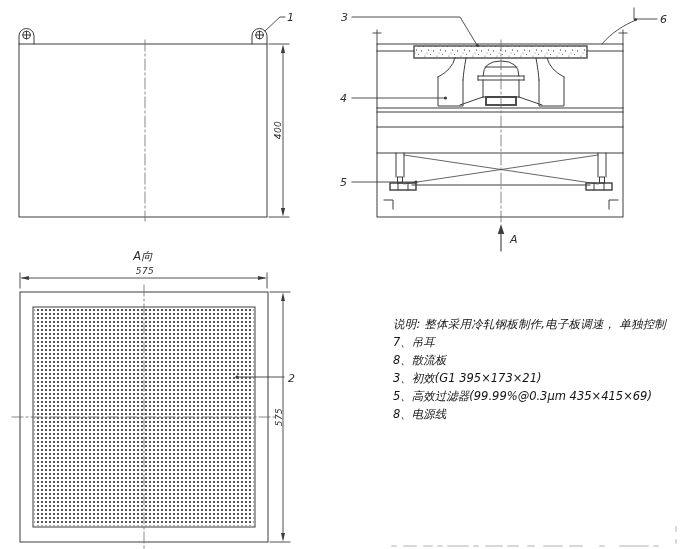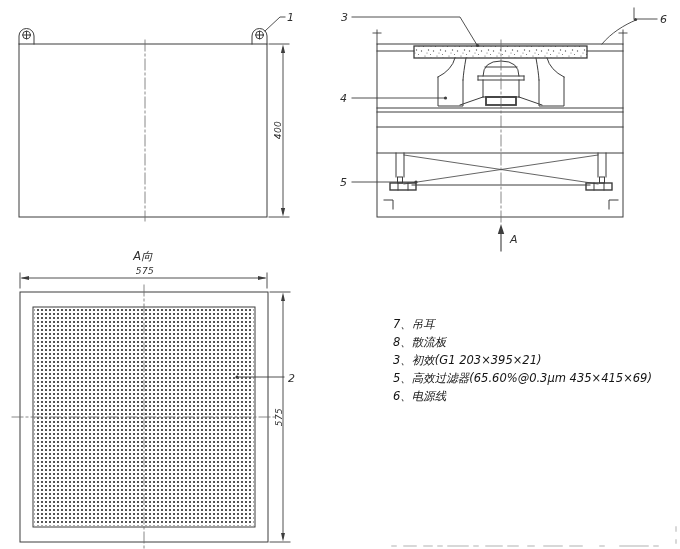--- a/index.html
+++ b/index.html
@@ -194,20 +194,21 @@
 
   <g stroke="#cccccc" stroke-width="1.5">
     <path d="M392,546 H396 M404,546 H416 M424,546 H432 M438,546 H442 M448,546 H468 M474,546 H478
              M486,546 H502 M508,546 H518 M528,546 H534 M544,546 H562 M570,546 H582 M600,546 H604
              M620,546 H648 M654,546 H658"></path>
     <path d="M676,527 V531 M676,540 V543"></path>
   </g>
 </svg>
 
 <div id="notes">
+  <div class="note-line heading">说明: 整体采用冷轧钢板制作,电子板调速， 单独控制</div>
   <div class="note-line">7、吊耳</div>
   <div class="note-line">8、散流板</div>
-  <div class="note-line">3、初效(G1  203×395×21)</div>
-  <div class="note-line">5、高效过滤器(65.60%@0.3μm  435×415×69)</div>
-  <div class="note-line">6、电源线</div>
+  <div class="note-line">3、初效(G1  395×173×21)</div>
+  <div class="note-line">5、高效过滤器(99.99%@0.3μm  435×415×69)</div>
+  <div class="note-line">8、电源线</div>
 </div>
 
 </div>
 
 </body></html>

